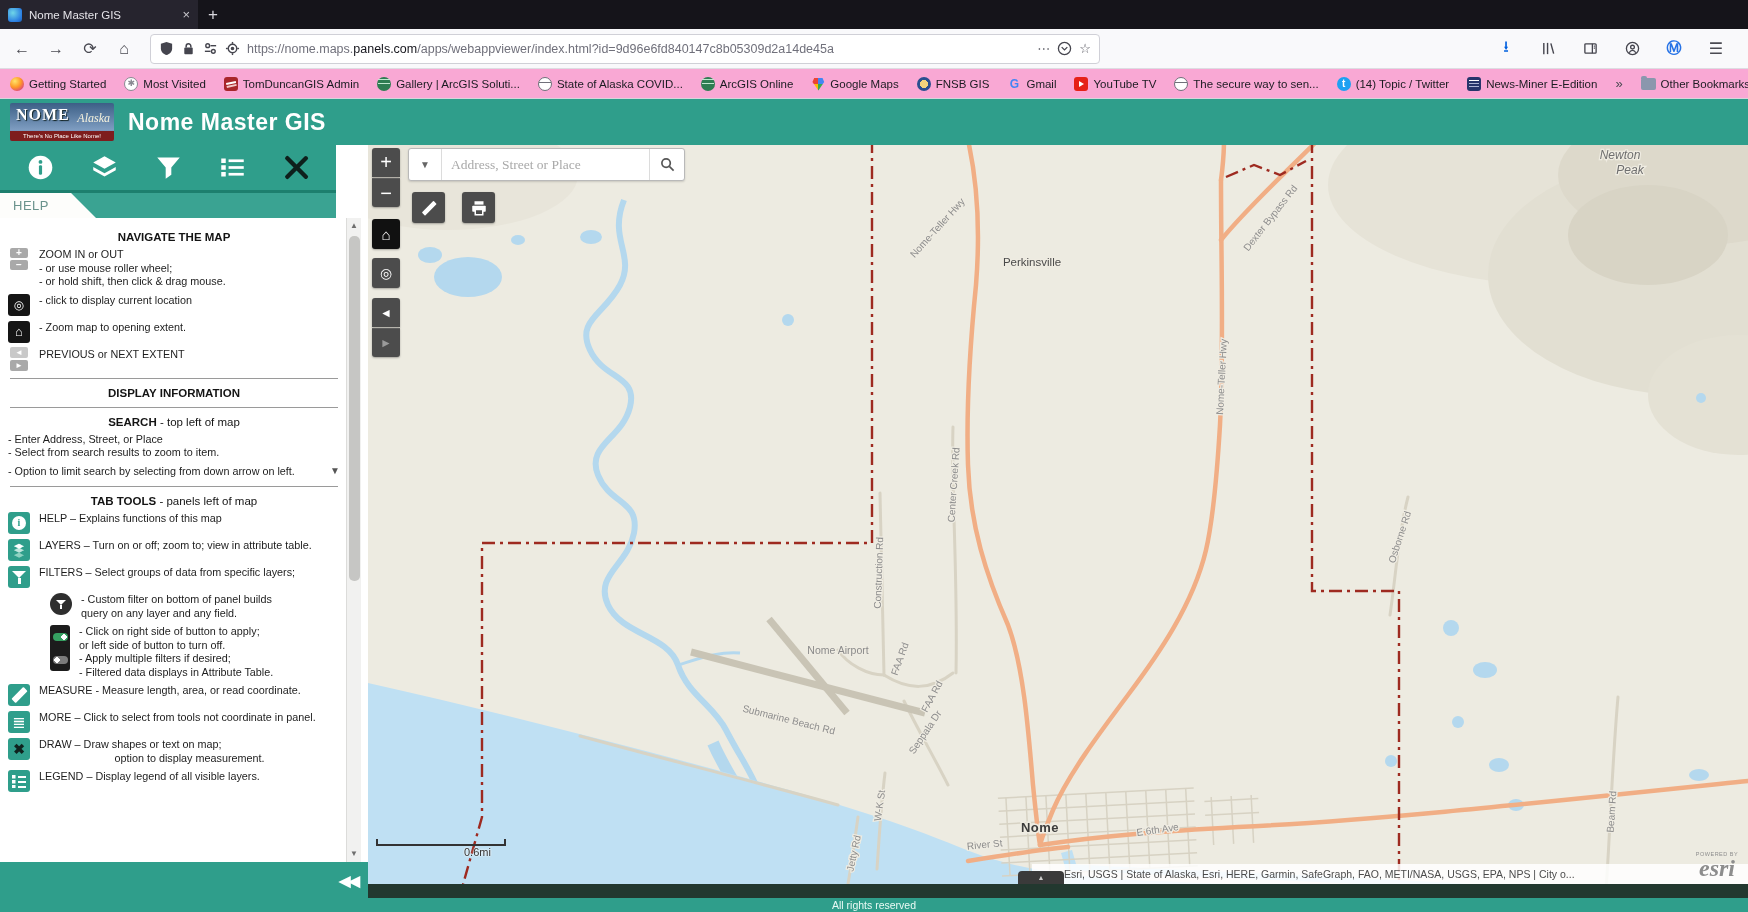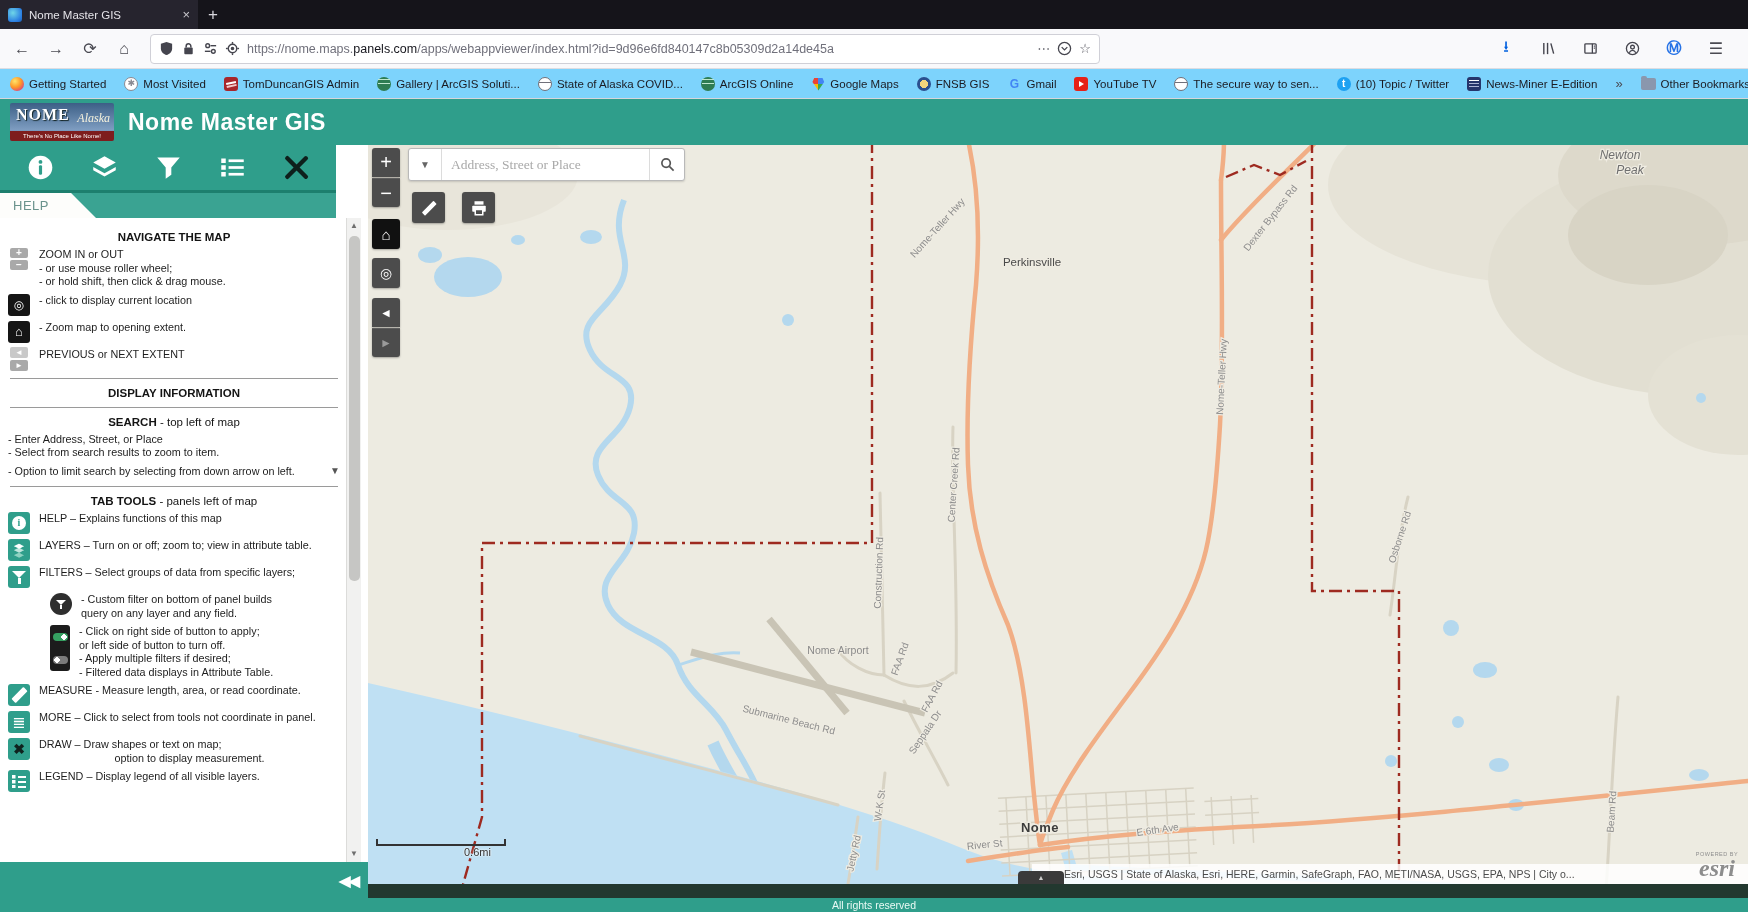--- a/index.html
+++ b/index.html
@@ -16,21 +16,21 @@
   .newtab { color:#d8d7dd; font-size:17px; width:30px; display:flex; align-items:center; justify-content:center; }
   .navbar { height:40px; background:#f9f9fb; border-bottom:1px solid #dddde2; display:flex; align-items:center; padding:0 8px; gap:6px; }
   .nav-ico { width:28px; height:28px; display:flex; align-items:center; justify-content:center; color:#4a4a52; font-size:16px; border-radius:4px; }
   .urlbar { flex:1; max-width:950px; height:30px; background:#fff; border:1px solid #d0d0d7; border-radius:4px; display:flex; align-items:center; padding:0 8px; gap:7px; margin:0 6px; }
   .urlbar .sep { flex:1; }
   .url-text { font-size:12.5px; color:#70707b; white-space:nowrap; overflow:hidden; }
   .url-text .host { color:#16161d; }
   .u-ico { color:#55555e; font-size:13px; display:flex; align-items:center; }
   svg.mini { width:15px; height:15px; display:block; }
   .right-icos { display:flex; align-items:center; gap:14px; margin-left:auto; padding-right:10px; }
-  .bookmarksbar { height:30px; background:#7dd3fc; border-bottom:1px solid #d6d6db; display:flex; align-items:center; padding:0 10px; gap:18px; overflow:hidden; }
+  .bookmarksbar { height:30px; background:#f9a8d4; border-bottom:1px solid #d6d6db; display:flex; align-items:center; padding:0 10px; gap:18px; overflow:hidden; }
   .bm { display:flex; align-items:center; gap:5px; white-space:nowrap; }
   .bml { font-size:11.5px; color:#1b1b21; }
   .bmi { width:14px; height:14px; border-radius:3px; flex-shrink:0; position:relative; }
   .firefox-icon { border-radius:50%; background:radial-gradient(circle at 35% 30%, #ffe46b, #ff9a28 45%, #e2536d 75%, #a6268f); }
   .most-visited-icon { border-radius:50%; background:#fff; border:1.5px solid #8a8a92; }
   .most-visited-icon::after { content:"✱"; position:absolute; inset:0; color:#8a8a92; font-size:9px; line-height:11px; text-align:center; }
   .tomduncan-icon { background:#a8262b; }
   .tomduncan-icon::after { content:""; position:absolute; left:2px; right:2px; top:5px; height:1.5px; background:#fff; transform:rotate(-12deg); box-shadow:0 3px 0 #f3c9c9; }
   .globe-green-icon { border-radius:50%; background:#2e7d52; }
   .globe-green-icon::after { content:""; position:absolute; left:1px; right:1px; top:6px; height:1.5px; background:#bfe7cf; box-shadow:0 -4px 0 #bfe7cf; }
@@ -291,21 +291,21 @@
         <span class="bm" data-name="bookmark-item">
           <span class="bmi youtube-icon" data-name="youtube-icon"></span>
           <span class="bml" data-name="bookmark-label">YouTube TV</span>
         </span>
         <span class="bm" data-name="bookmark-item">
           <span class="bmi globe-gray-icon" data-name="globe-gray-icon"></span>
           <span class="bml" data-name="bookmark-label">The secure way to sen...</span>
         </span>
         <span class="bm" data-name="bookmark-item">
           <span class="bmi twitter-icon" data-name="twitter-icon"></span>
-          <span class="bml" data-name="bookmark-label">(10) Topic / Twitter</span>
+          <span class="bml" data-name="bookmark-label">(14) Topic / Twitter</span>
         </span>
         <span class="bm" data-name="bookmark-item">
           <span class="bmi newspaper-icon" data-name="newspaper-icon"></span>
           <span class="bml" data-name="bookmark-label">News-Miner E-Edition</span>
         </span>
       </span>
     <span class="bm-chevron" data-name="bookmarks-overflow-icon">»</span>
     <span class="bm" data-name="other-bookmarks">
       <span class="folder-icon" data-name="folder-icon"></span>
       <span class="bml">Other Bookmarks</span>

